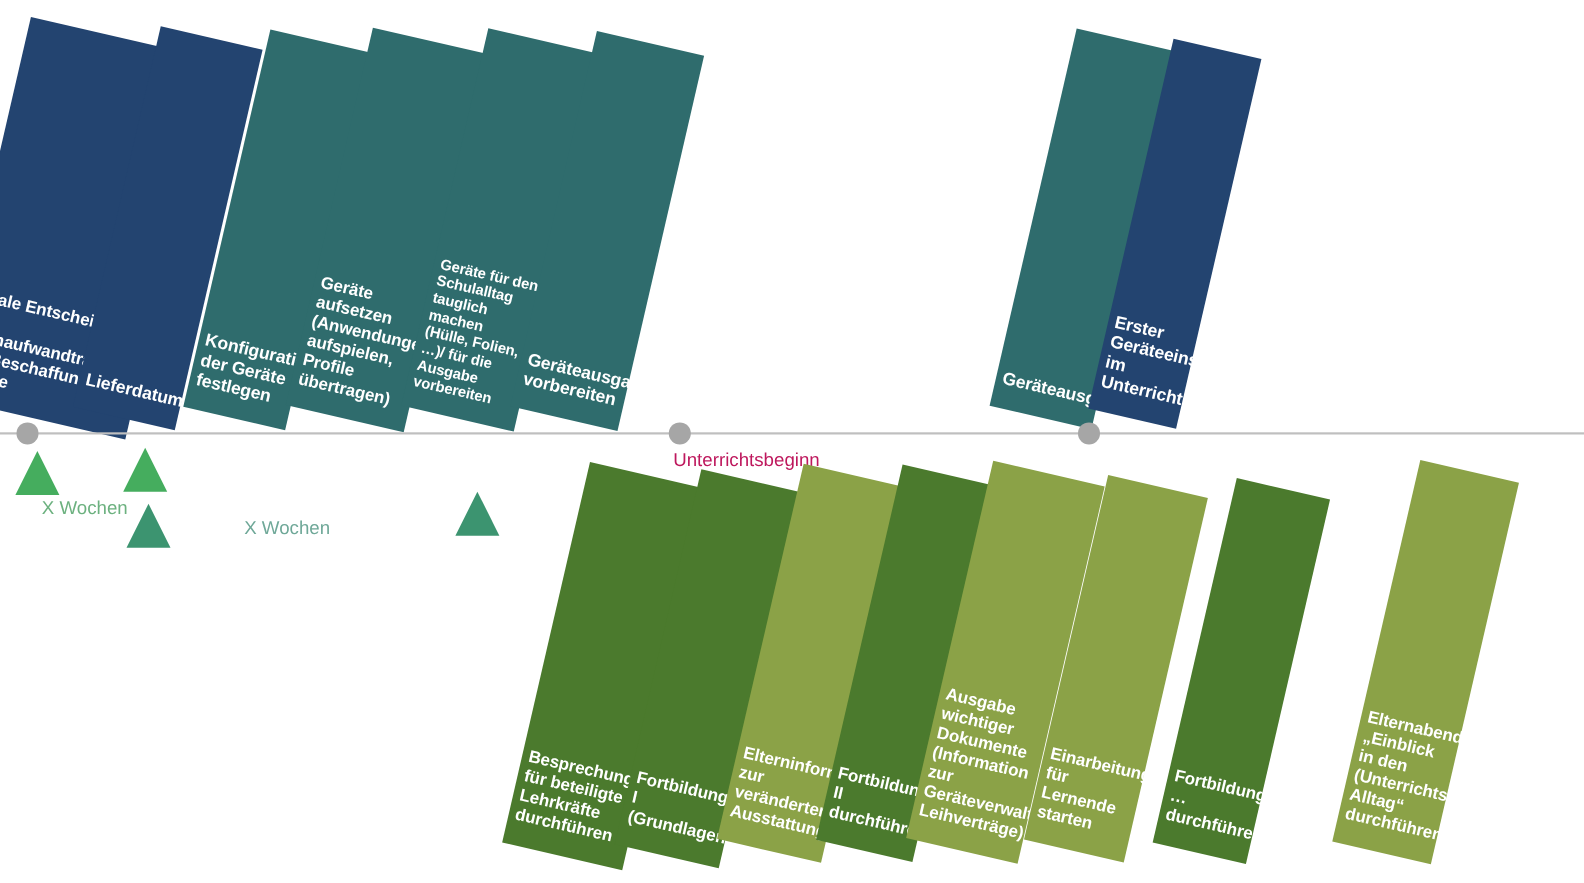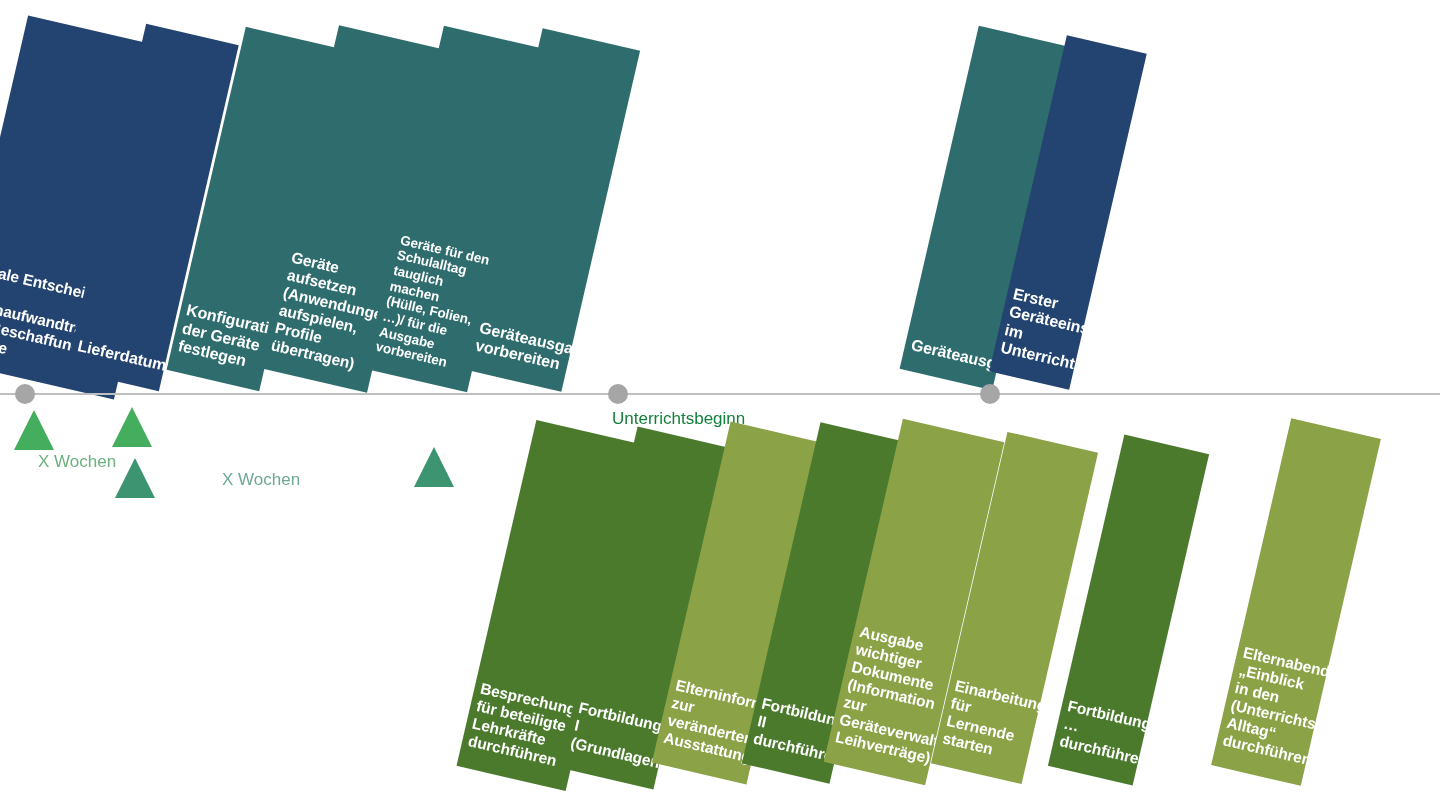--- a/index.html
+++ b/index.html
@@ -124,21 +124,21 @@
 
   <div class="timeline-axis" style="top: 393px; background: rgb(191, 191, 191);"></div>
 
   <div id="dots-layer">
       <div class="timeline-dot" style="left: 15px; top: 384px; background: rgb(166, 166, 166);"></div>
       <div class="timeline-dot" style="left: 608px; top: 384px; background: rgb(166, 166, 166);"></div>
       <div class="timeline-dot" style="left: 980px; top: 384px; background: rgb(166, 166, 166);"></div>
     </div>
 
   <div id="milestones-layer">
-      <div class="milestone-label" style="left: 612px; top: 409px; color: #15803d;">Unterrichtsbeginn</div>
+      <div class="milestone-label" style="left: 612px; top: 409px; color: #be185d;">Unterrichtsbeginn</div>
     </div>
 
   <div id="triangles-layer">
       <div class="tri" style="left: 14px; top: 410px; border-left-width: 20px; border-right-width: 20px; border-bottom: 40px solid rgb(69, 173, 94);"></div>
       <div class="tri" style="left: 112px; top: 407px; border-left-width: 20px; border-right-width: 20px; border-bottom: 40px solid rgb(69, 173, 94);"></div>
       <div class="tri" style="left: 115px; top: 458px; border-left-width: 20px; border-right-width: 20px; border-bottom: 40px solid rgb(60, 148, 112);"></div>
       <div class="tri" style="left: 414px; top: 447px; border-left-width: 20px; border-right-width: 20px; border-bottom: 40px solid rgb(60, 148, 112);"></div>
     </div>
 
   <div id="notes-layer">

